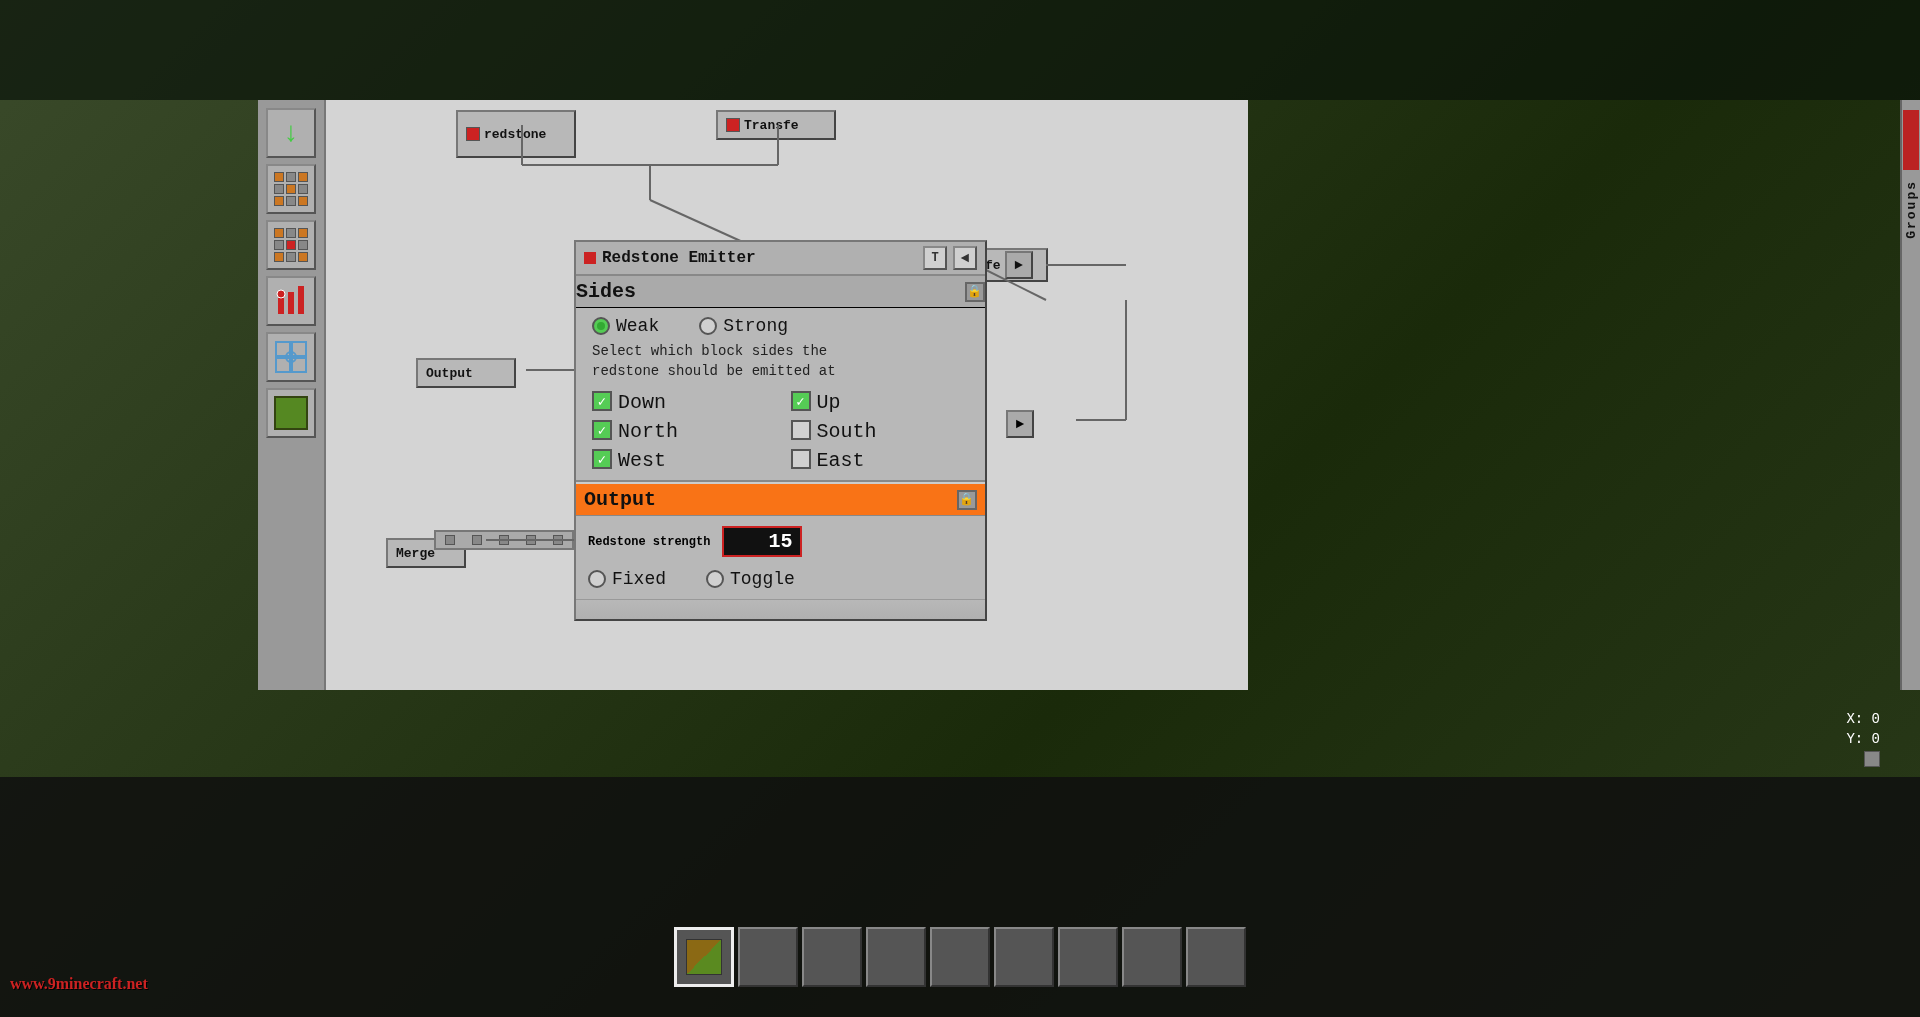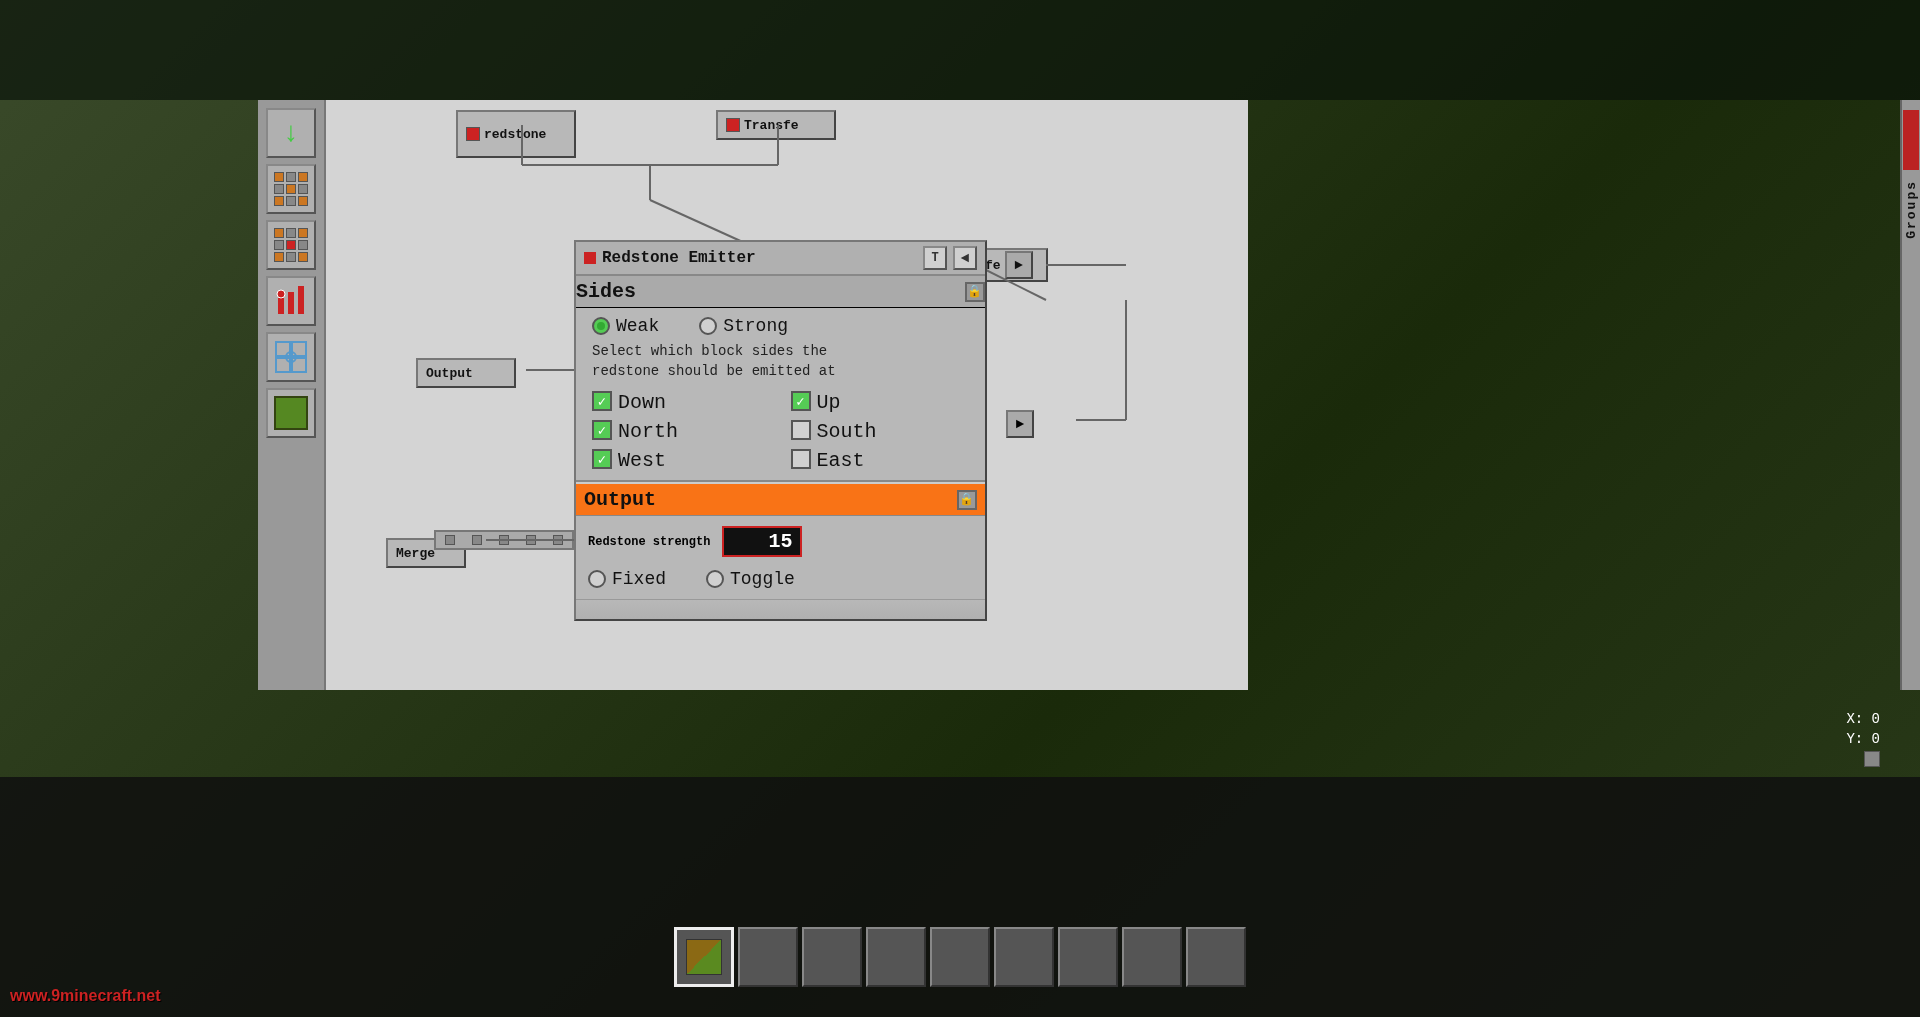--- a/index.html
+++ b/index.html
@@ -497,26 +497,26 @@
     .item-box {
       width: 36px;
       height: 36px;
       background: linear-gradient(135deg, #8b6914 50%, #5a8a20 50%);
       border: 1px solid #333;
     }
 
     
     .watermark {
       position: absolute;
-      bottom: 12px;
+      bottom: 24px;
       left: 10px;
       font-size: 16px;
       font-weight: bold;
       color: #cc2222;
-      font-family: Liberation Sans, sans-serif;
+      font-family: Liberation Serif, serif;
       text-shadow: 1px 1px 0 #000;
     }
 
     
     .green-arrow {
       color: #44cc44;
       font-size: 28px;
       font-weight: bold;
     }
 

